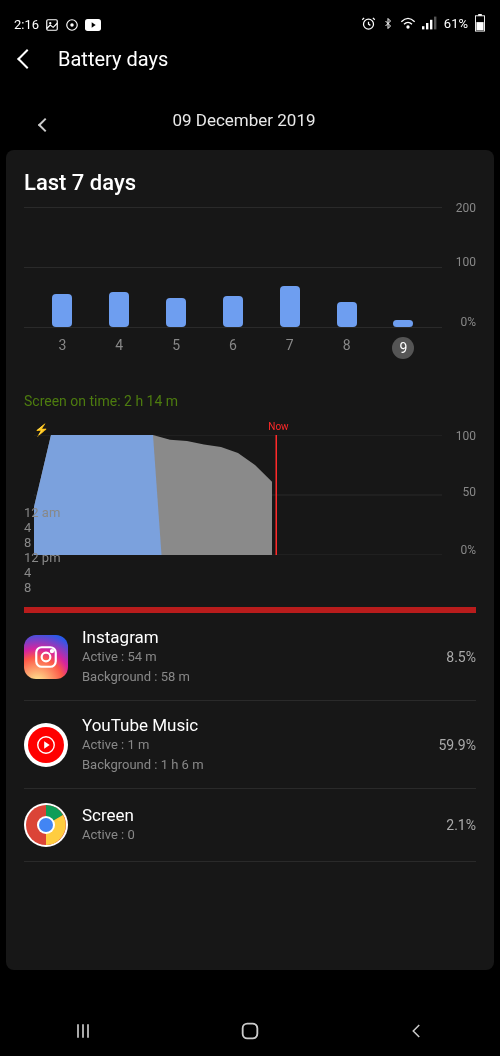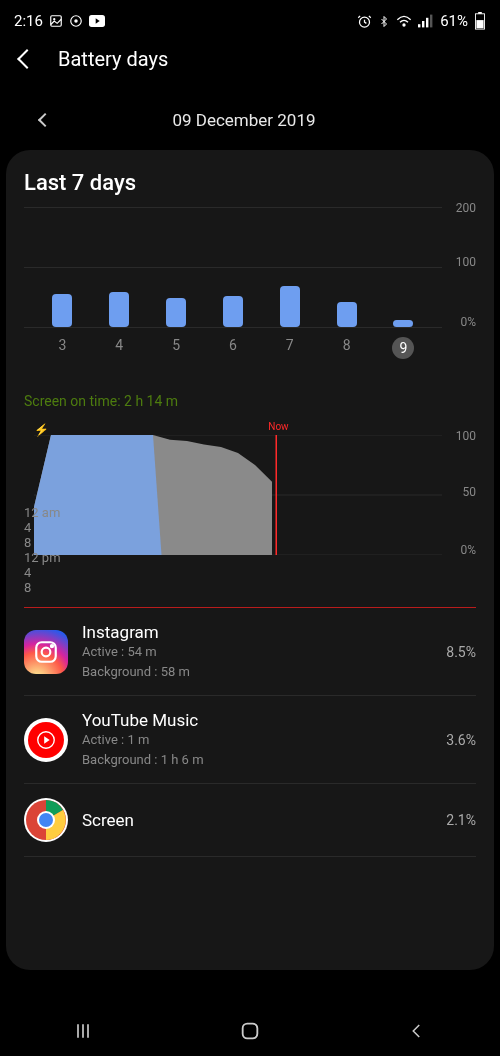--- a/index.html
+++ b/index.html
@@ -1,26 +1,26 @@
 <!DOCTYPE html>
 <html><head>
 <meta charset="utf-8">
 <style>
   * { box-sizing: border-box; margin: 0; padding: 0; }
   html, body { width: 500px; height: 1056px; background: #000; color: #fff; font-family: -apple-system, "Segoe UI", Roboto, sans-serif; overflow: hidden; }
-  .status-bar { display: flex; justify-content: space-between; align-items: flex-start; padding: 12px 14px; font-size: 15px; height: 34px; }
+  .status-bar { display: flex; justify-content: space-between; align-items: flex-end; padding: 2px 14px; font-size: 13px; height: 34px; }
   .status-left, .status-right { display: flex; align-items: center; gap: 6px; }
   .status-right svg, .status-left svg { display: block; }
   .app-header { display: flex; align-items: center; padding: 12px 16px 16px 16px; gap: 20px; }
   .back-chevron { width: 14px; height: 14px; border-left: 2px solid #fff; border-bottom: 2px solid #fff; transform: rotate(45deg); }
   .app-title { font-size: 20px; font-weight: 400; }
-  .date-nav { display: flex; align-items: center; justify-content: center; position: relative; padding: 22px 12px 16px 0; }
+  .date-nav { display: flex; align-items: flex-end; justify-content: center; position: relative; padding: 22px 12px 16px 0; }
   .date-nav .chev { position: absolute; left: 40px; width: 10px; height: 10px; border-left: 2px solid #ccc; border-bottom: 2px solid #ccc; transform: rotate(45deg); }
   .date-label { font-size: 17px; color: #e8e8e8; }
-  .card { background: #171717; border-radius: 24px; margin: 4px 6px 0 6px; padding: 20px 18px 0 18px; height: 820px; overflow: hidden; }
+  .card { background: #171717; border-radius: 8px; margin: 4px 6px 0 6px; padding: 20px 18px 0 18px; height: 820px; overflow: hidden; }
   .section-title { font-size: 22px; font-weight: 500; margin-bottom: 12px; }
   .chart7 { position: relative; height: 160px; margin-bottom: 26px; }
   .chart7-grid { position: absolute; left: 0; right: 34px; top: 0; height: 120px; }
   .chart7-grid .gl { position: absolute; left: 0; right: 0; height: 1px; background: #2a2a2a; }
   .chart7-ylabels { position: absolute; right: 0; top: -6px; height: 130px; width: 30px; font-size: 12px; color: #888; text-align: right; }
   .chart7-ylabels div { position: absolute; right: 0; }
   .chart7-bars { position: absolute; left: 10px; right: 44px; bottom: 40px; top: 0; display: flex; justify-content: space-around; align-items: flex-end; }
   .bar-wrap { display: flex; flex-direction: column; align-items: center; width: 40px; }
   .bar { width: 20px; background: #6e9ef0; border-radius: 4px; }
   .chart7-xlabels { position: absolute; left: 10px; right: 44px; bottom: 8px; display: flex; justify-content: space-around; }
@@ -31,21 +31,21 @@
   .chart-day { position: relative; height: 170px; margin-bottom: 12px; }
   .chart-day-plot { position: absolute; left: 10px; right: 34px; top: 10px; height: 120px; }
   .chart-day-ylabels { position: absolute; right: 0; top: 4px; width: 30px; height: 130px; font-size: 12px; color: #888; text-align: right; }
   .chart-day-ylabels div { position: absolute; right: 0; }
   .chart-day-xlabels { position: absolute; left: 0; right: 34px; bottom: 0; display: flex; justify-content: space-between; font-size: 13px; color: #888; flex-direction: column; }
   .lightning { position: absolute; top: -2px; left: 10px; font-size: 12px; color: #6e9ef0; }
   .now-label { position: absolute; top: -4px; font-size: 10px; color: #ff2a2a; }
   .legend { display: flex; gap: 40px; padding: 8px 0 18px 0; align-items: center; font-size: 14px; color: #aaa; }
   .legend-item { display: flex; align-items: center; gap: 10px; }
   .swatch { width: 24px; height: 12px; border-radius: 6px; }
-  .app-list { border-top: 1px solid #b91c1c; }
+  .app-list { border-top: 6px solid #b91c1c; }
   .app-row { display: flex; align-items: center; padding: 14px 0; border-bottom: 1px solid #2a2a2a; gap: 14px; }
   .app-icon { width: 44px; height: 44px; border-radius: 12px; flex-shrink: 0; display: flex; align-items: center; justify-content: center; }
   .app-info { flex: 1; }
   .app-name { font-size: 17px; color: #fff; }
   .app-sub { font-size: 13px; color: #888; line-height: 1.5; }
   .app-pct { font-size: 14px; color: #aaa; }
   .navbar { position: absolute; bottom: 0; left: 0; right: 0; height: 50px; display: flex; justify-content: space-around; align-items: center; background: #000; }
   .navbtn { width: 60px; height: 30px; display: flex; align-items: center; justify-content: center; }
 </style>
 </head>
@@ -231,36 +231,37 @@
                 <path d="M10 8 L16 12 L10 16 Z" fill="#fff"></path>
               </svg>
             </div>
           </div>
         </div>
         <div class="app-info">
           <div class="app-name">YouTube Music</div>
           <div class="app-sub">Active : 1 m</div>
           <div class="app-sub">Background : 1 h 6 m</div>
         </div>
-        <div class="app-pct">3.6%</div>
+        <div class="app-pct">59.9%</div>
       </div>
       <div class="app-row">
         <div class="app-icon">
           <div style="width:44px;height:44px;border-radius:22px;background:#fff;display:flex;align-items:center;justify-content:center;overflow:hidden;">
             <svg width="40" height="40" viewBox="0 0 40 40">
               <circle cx="20" cy="20" r="20" fill="#db4437"></circle>
               <path d="M20 0 A20 20 0 0 1 37 10 L20 20 Z" fill="#0f9d58"></path>
               <path d="M37 10 A20 20 0 0 1 20 40 L20 20 Z" fill="#ffcd40"></path>
               <circle cx="20" cy="20" r="9" fill="#fff"></circle>
               <circle cx="20" cy="20" r="7" fill="#4285f4"></circle>
             </svg>
           </div>
         </div>
         <div class="app-info">
           <div class="app-name">Screen</div>
+          <div class="app-sub">Active : 0</div>
         </div>
         <div class="app-pct">2.1%</div>
       </div>
     </div>
 
 </div>
 
 <div class="navbar">
   <div class="navbtn">
     <svg width="20" height="20" viewBox="0 0 24 24" stroke="#ccc" stroke-width="2">

